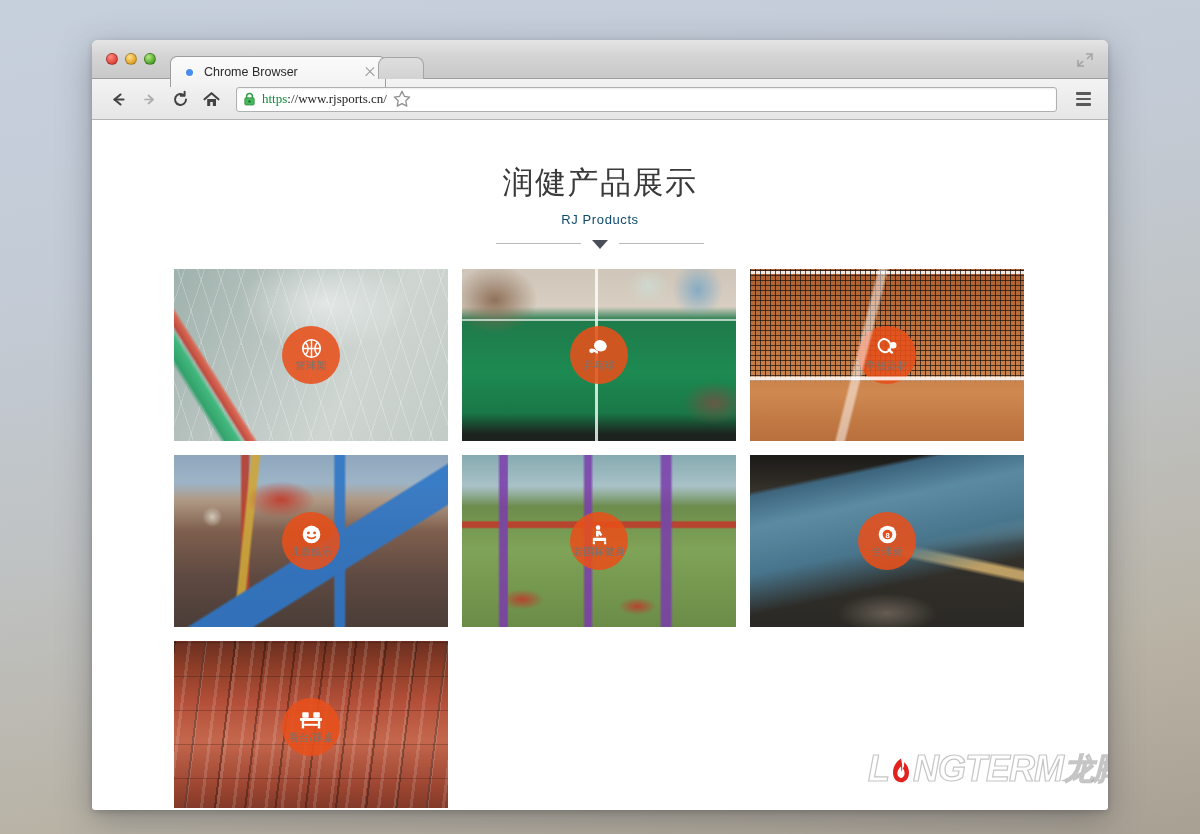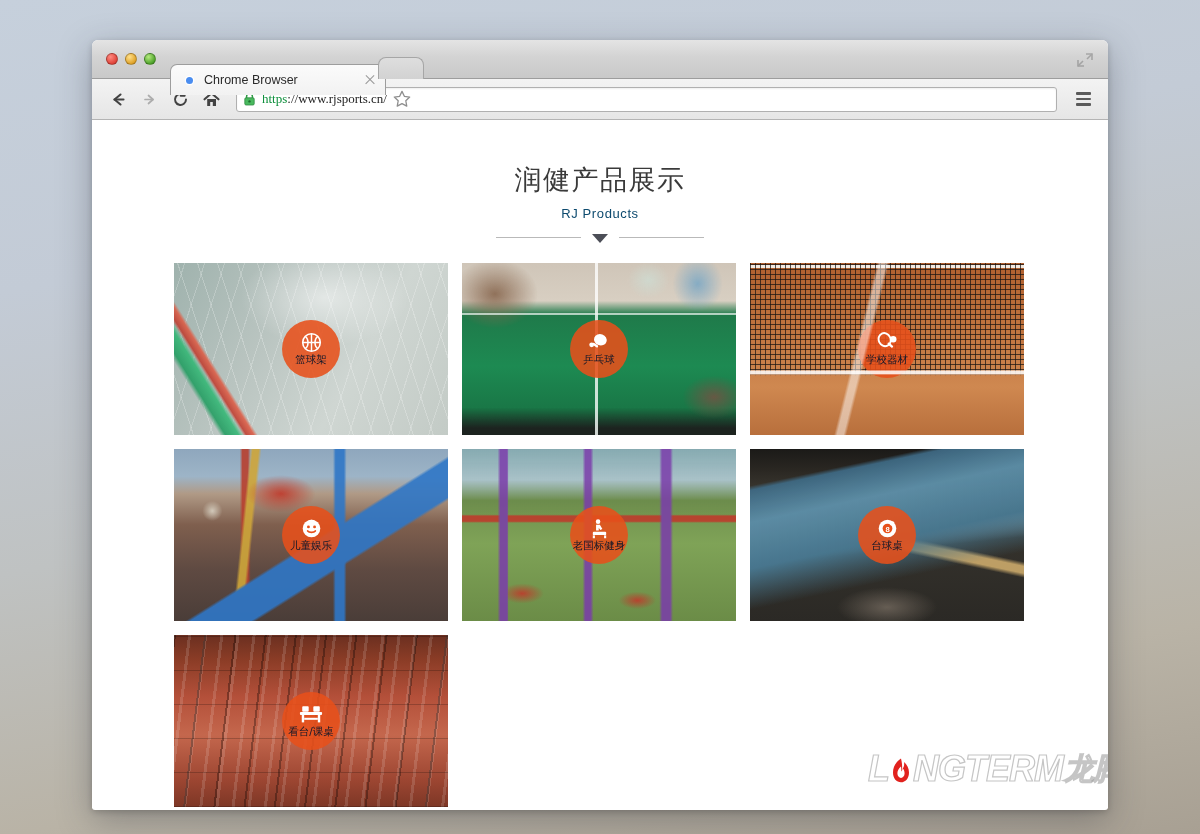--- a/index.html
+++ b/index.html
@@ -32,21 +32,21 @@
 
   .traffic { position: absolute; left: 14px; top: 13px; display: flex; gap: 7px; }
   .dot { width: 12px; height: 12px; border-radius: 50%; border: 1px solid rgba(0,0,0,.26); }
   .dot.red    { background: radial-gradient(circle at 35% 30%, #ff8a80, #e0443a 70%); }
   .dot.yellow { background: radial-gradient(circle at 35% 30%, #ffe08a, #e0a32a 70%); }
   .dot.green  { background: radial-gradient(circle at 35% 30%, #b5eb7f, #4fa32c 70%); }
 
   .tabstrip { position: absolute; left: 78px; top: 8px; right: 40px; height: 31px; }
 
   .tab {
-    position: absolute; left: 0; top: 16px;
+    position: absolute; left: 0; top: 8px;
     width: 216px; height: 31px;
     background: linear-gradient(to bottom, #fbfbfb, #f2f2f2);
     border: 1px solid #9d9d9d;
     border-bottom: none;
     border-radius: 7px 7px 0 0;
     display: flex; align-items: center;
     padding: 0 8px 0 10px;
   }
   .tab-favicon { width: 16px; height: 16px; flex: 0 0 16px; margin-right: 7px; position: relative; }
   .chrome-logo { width: 16px; height: 16px; border-radius: 50%;
@@ -107,21 +107,21 @@
   
   .viewport {
     position: relative;
     height: 688px;
     background: #ffffff;
     overflow: hidden;
   }
 
   
   .section-head { padding-top: 42px; text-align: center; }
-  .sec-title { font-size: 27px; color: #3a3a3a; letter-spacing: 1.5px; font-weight: 400;
+  .sec-title { font-size: 31px; color: #3a3a3a; letter-spacing: 1.5px; font-weight: 400;
     font-family: "DejaVu Sans", "Liberation Sans", sans-serif; }
   .sec-sub { font-size: 13px; color: #0c4a6e; letter-spacing: .6px; margin-top: 8px; }
 
   .sec-divider { margin-top: 12px; display: flex; align-items: center; justify-content: center; gap: 0; }
   .dv-line { width: 85px; height: 1px; background: #b9b9b9; }
   .dv-arrow { width: 0; height: 0; border-left: 8px solid transparent; border-right: 8px solid transparent;
     border-top: 9px solid #4c4e57; margin: 0 11px; position: relative; top: 1px; }
 
   
   .grid {
@@ -138,21 +138,21 @@
 
   .badge {
     position: absolute;
     left: 50%; top: 50%;
     transform: translate(-50%, -50%);
     width: 58px; height: 58px;
     border-radius: 50%;
     background: rgba(231, 80, 26, .88);
     display: flex; flex-direction: column;
     align-items: center; justify-content: center;
-    color: #0f172a;
+    color: #737373;
   }
   .badge-icon { height: 20px; display: flex; align-items: center; justify-content: center; margin-bottom: 2px; }
   .badge-label { font-size: 10.5px; line-height: 1.1; white-space: nowrap;
     font-family: "DejaVu Sans", "Liberation Sans", sans-serif; }
 
   
   .watermark {
     position: absolute;
     right: -14px; bottom: 18px;
     font-size: 36px; font-weight: 800; font-style: italic;

